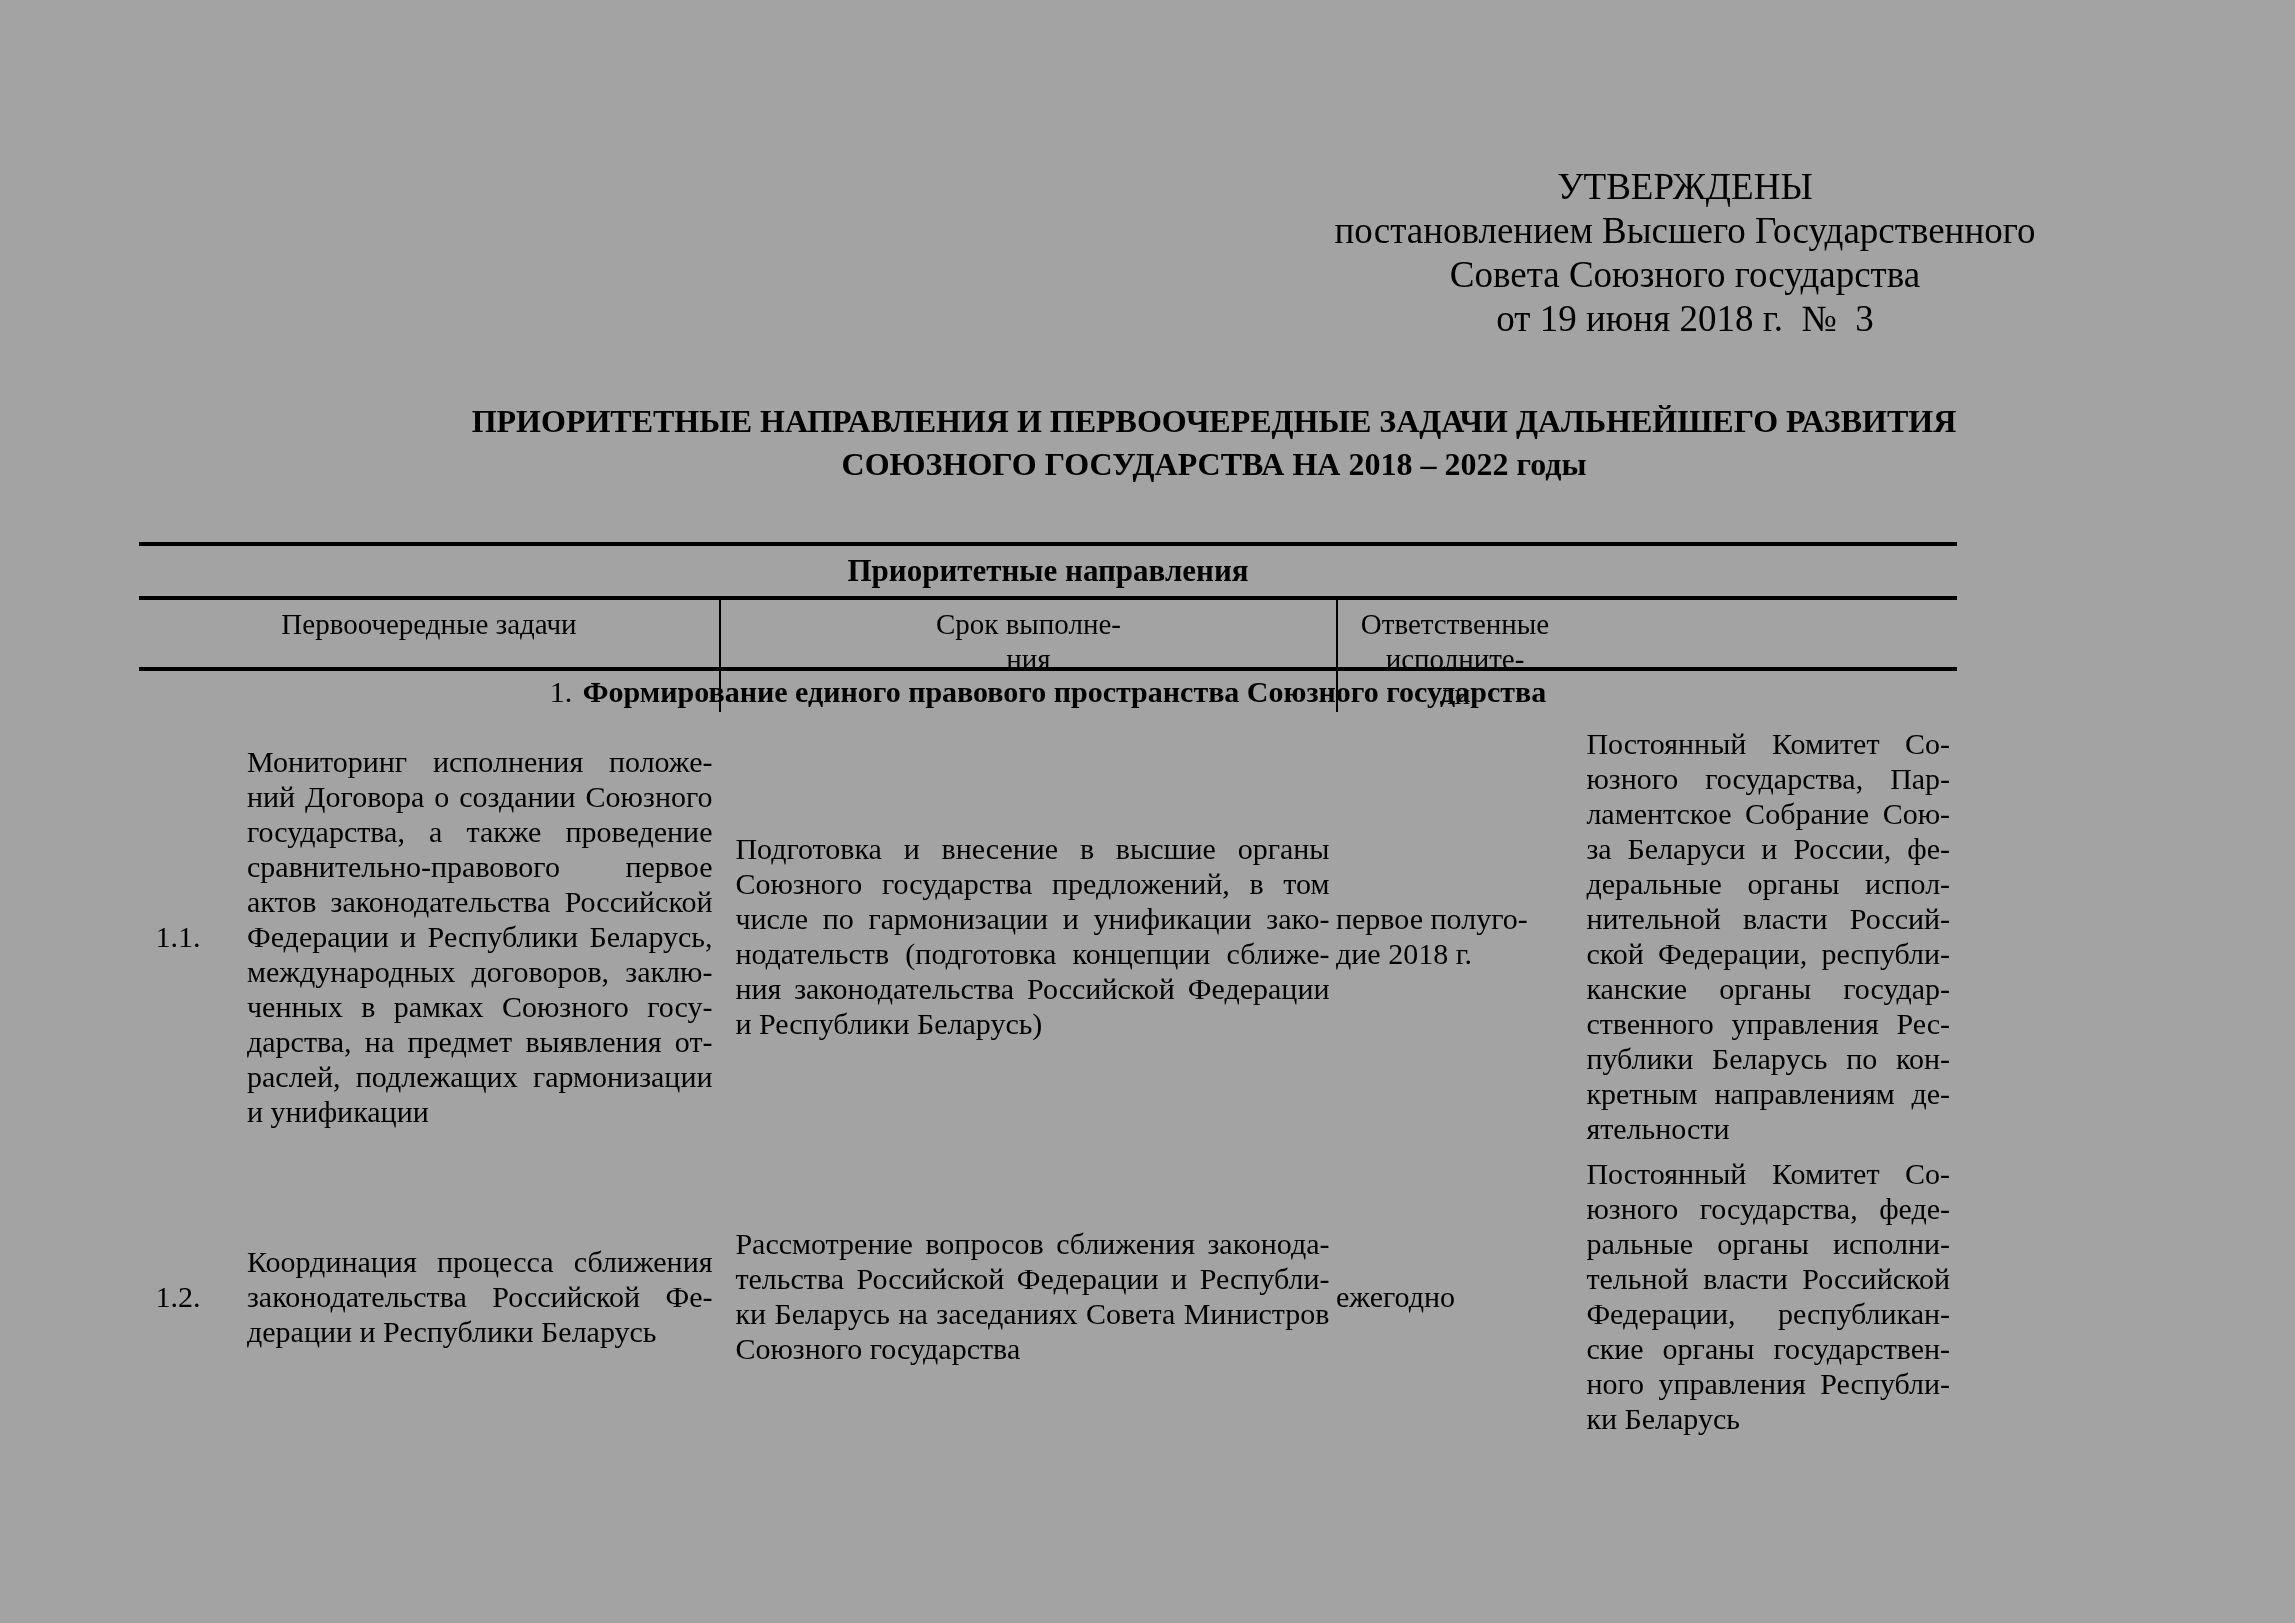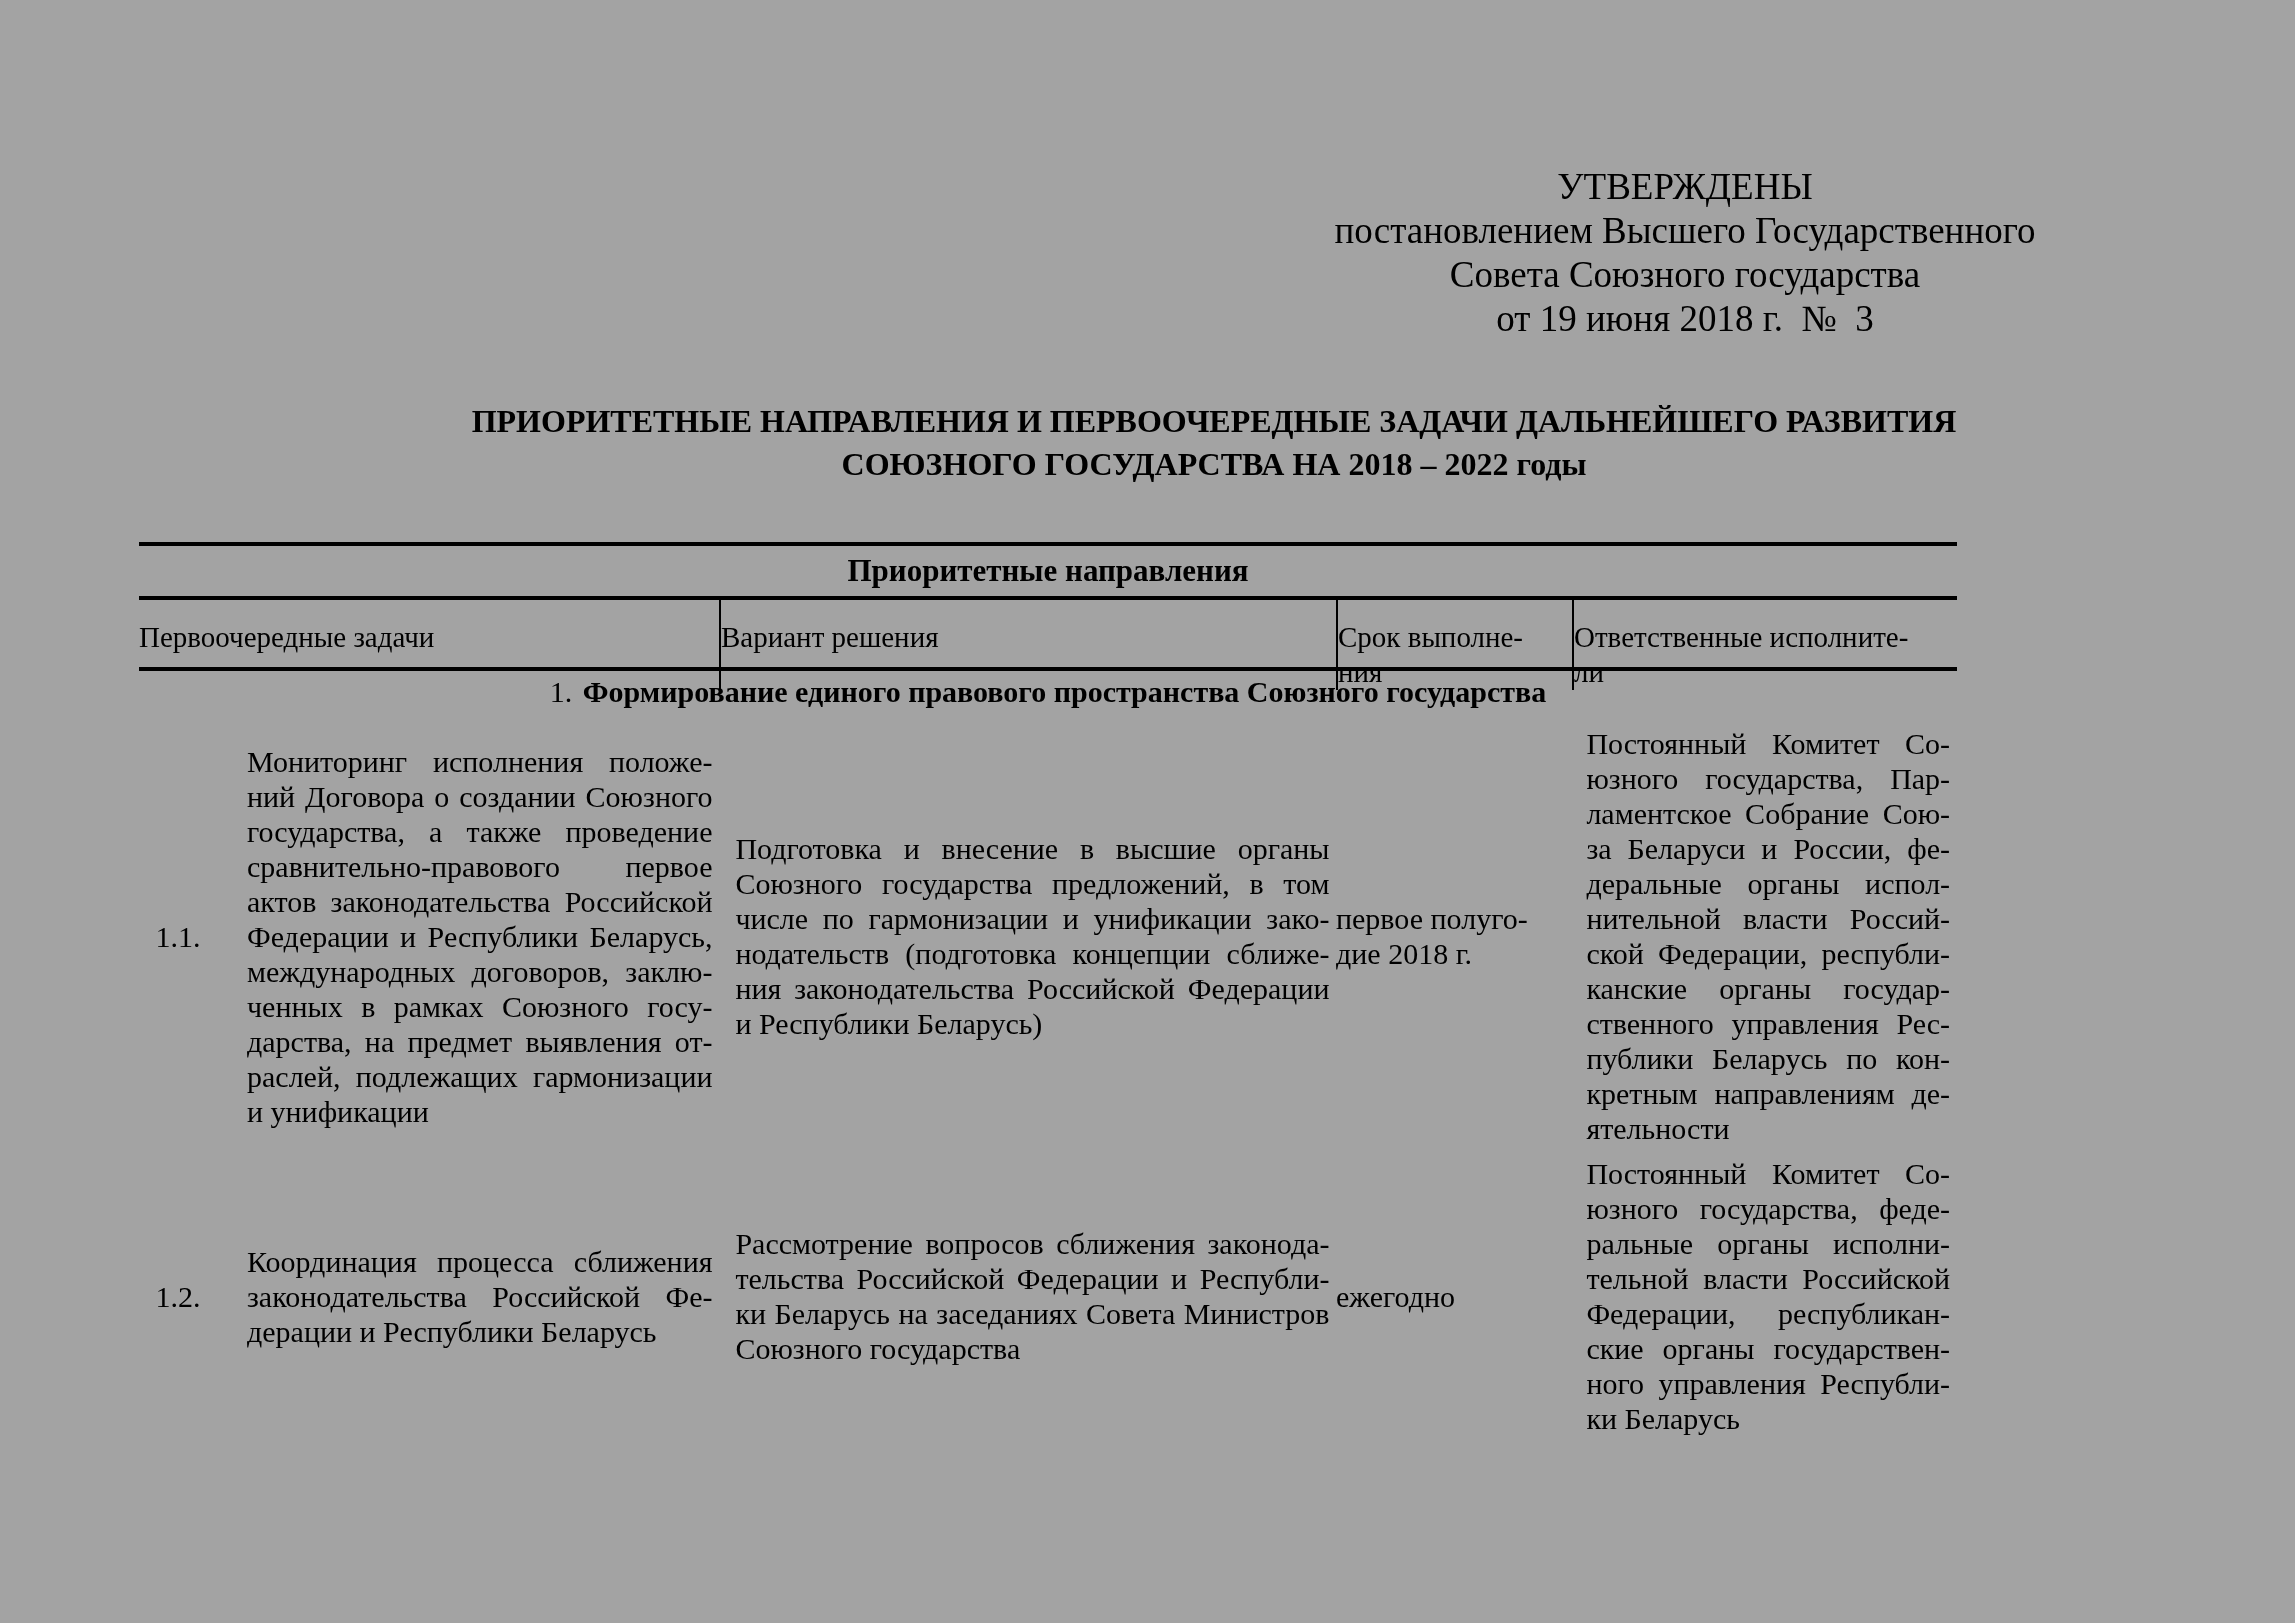--- a/index.html
+++ b/index.html
@@ -64,22 +64,23 @@
     box-sizing: border-box;
     display: grid;
     grid-template-columns: 580px 617px 236px 386px;
     border-bottom: 4.6px solid #000;
     height: 71px;
   }
   .hcell {
     box-sizing: border-box;
     font-size: 29px;
     line-height: 35px;
+    text-align: center;
     white-space: pre-line;
-    padding-top: 20px;
+    padding-top: 7px;
   }
   .hcell + .hcell { border-left: 2px solid #000; }
 
   .section-row {
     box-sizing: border-box;
     height: 49px;
     display: flex;
     justify-content: center;
     align-items: flex-start;
     padding-top: 2.6px;
@@ -140,21 +141,20 @@
 
   <div class="doc-title">ПРИОРИТЕТНЫЕ НАПРАВЛЕНИЯ И ПЕРВООЧЕРЕДНЫЕ ЗАДАЧИ ДАЛЬНЕЙШЕГО РАЗВИТИЯ
 СОЮЗНОГО ГОСУДАРСТВА НА 2018 – 2022 годы</div>
 
   <div class="ptable">
 
     <div class="caption-row">Приоритетные направления</div>
 
     <div class="header-row">
       <div class="hcell">Первоочередные задачи</div>
-      <div class="hcell">Вариант решения</div>
       <div class="hcell">Срок выполне-
 ния</div>
       <div class="hcell">Ответственные исполните-
 ли</div>
     </div>
 
     <div class="section-row">
       <span class="sec-num">1.</span>
       <span class="sec-title">Формирование единого правового пространства Союзного государства</span>
     </div>

